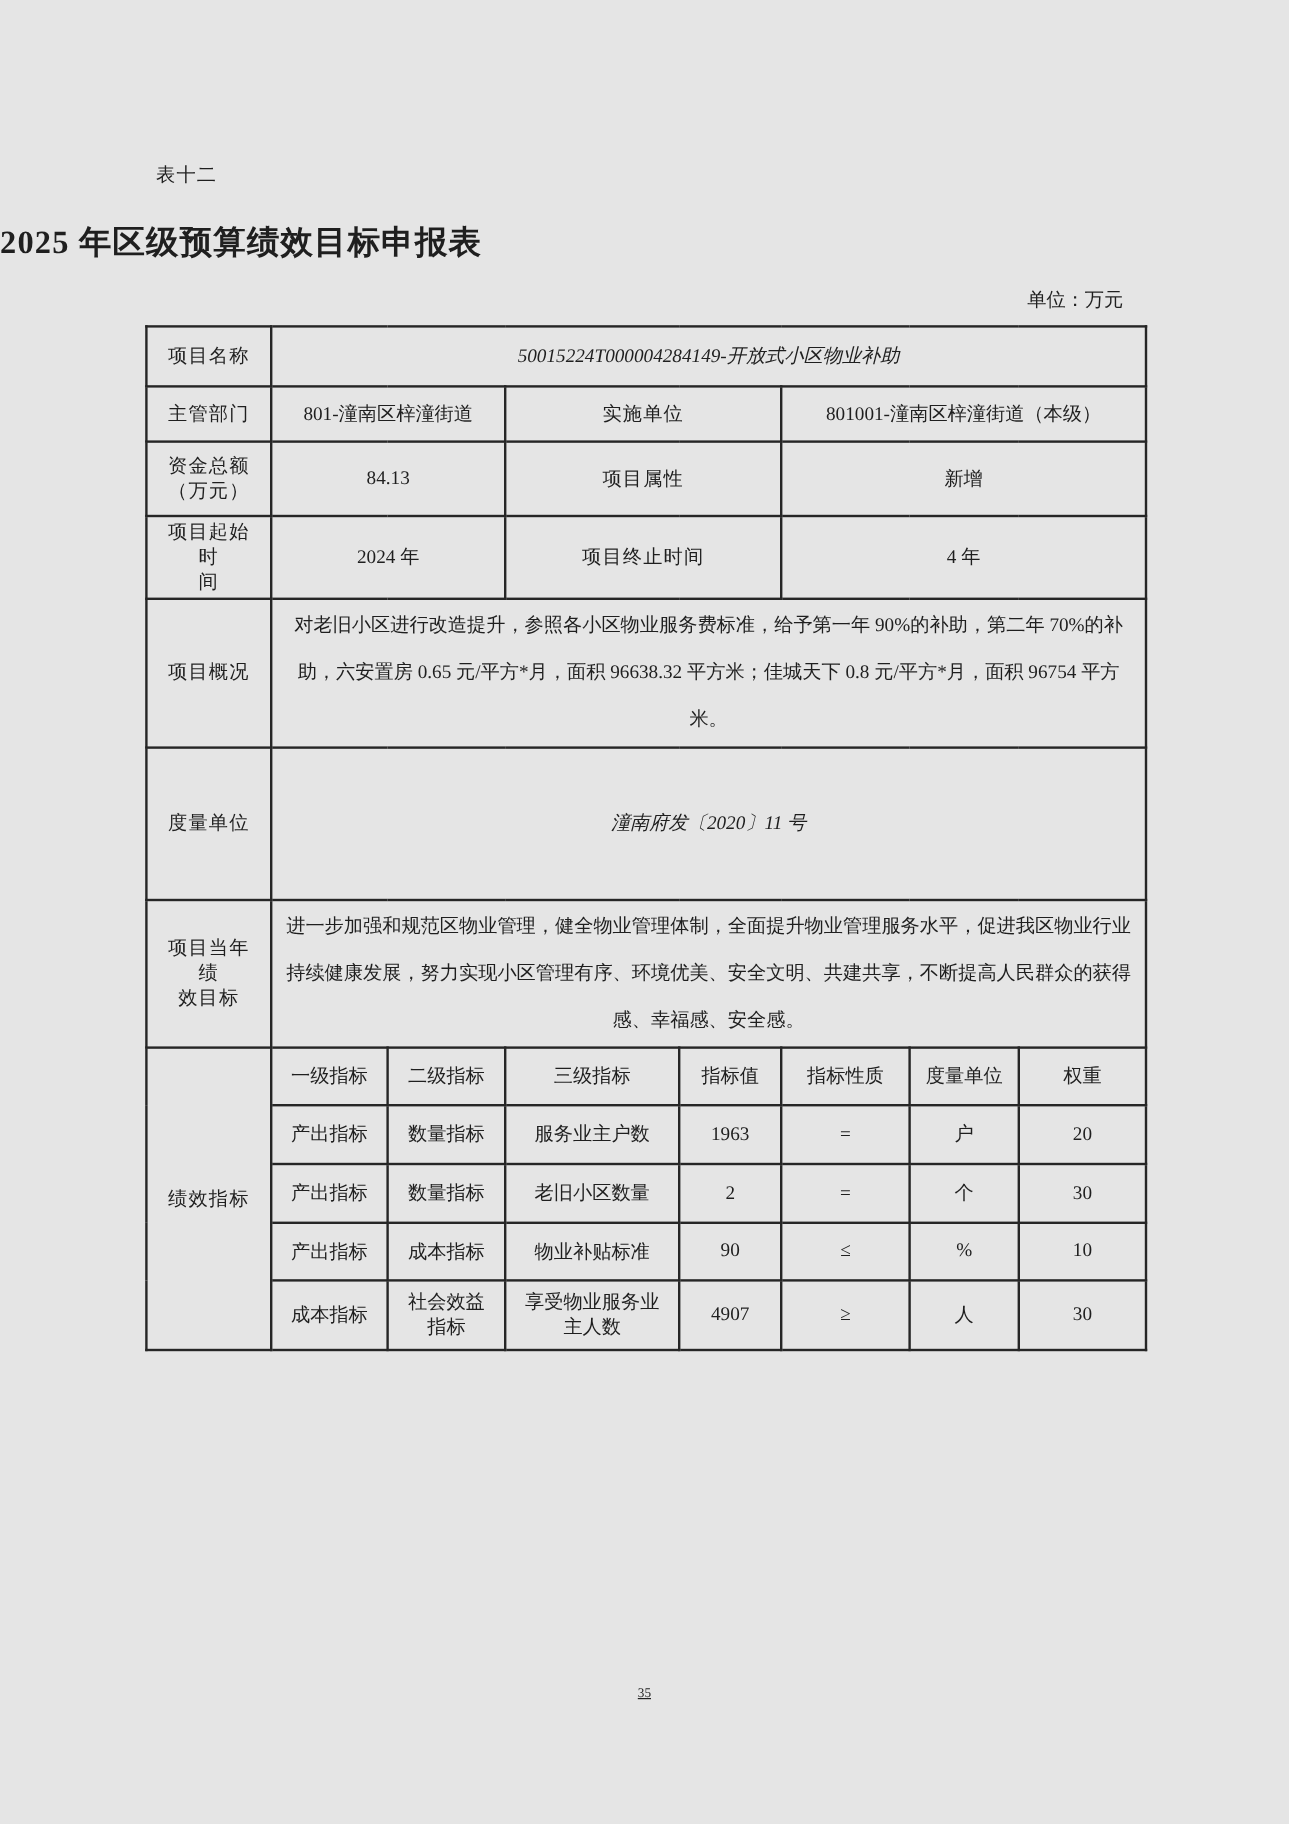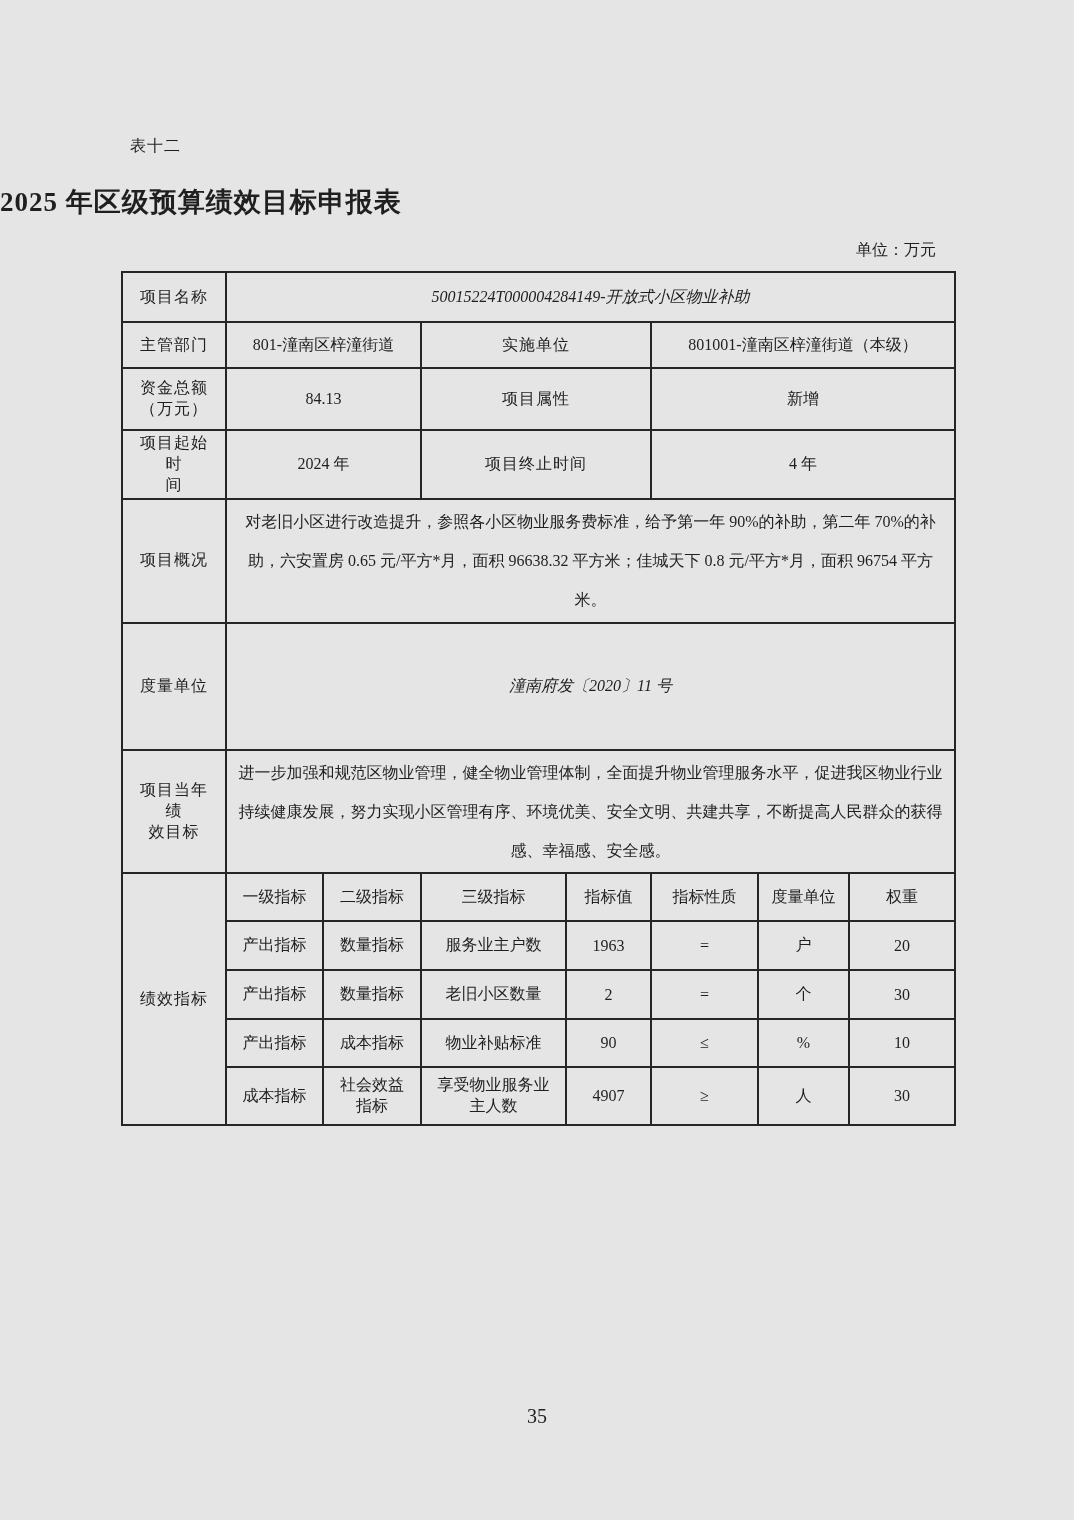--- a/index.html
+++ b/index.html
@@ -79,21 +79,22 @@
     text-align: left;
     padding-left: 10px;
     white-space: pre-line;
   }
   .page-num {
     position: absolute;
     left: 0;
     top: 1405px;
     width: 100%;
     text-align: center;
-    font-size: 20px;
+    font-size: 11px;
+    text-decoration: underline;
   }
 </style>
 </head>
 <body>
 
 <div class="sheet">
 
   <div class="tbl-label">表十二</div>
 
   <div class="doc-title">2025 年区级预算绩效目标申报表</div>

